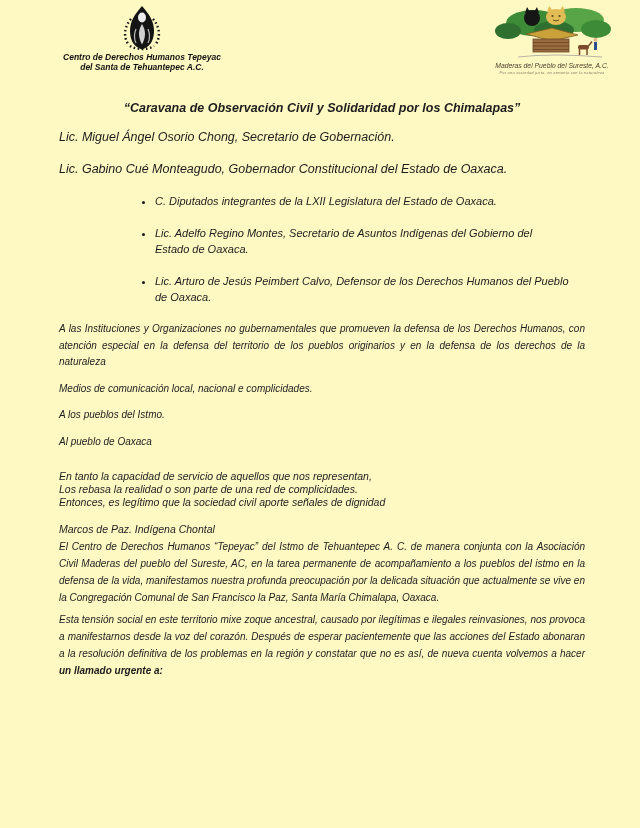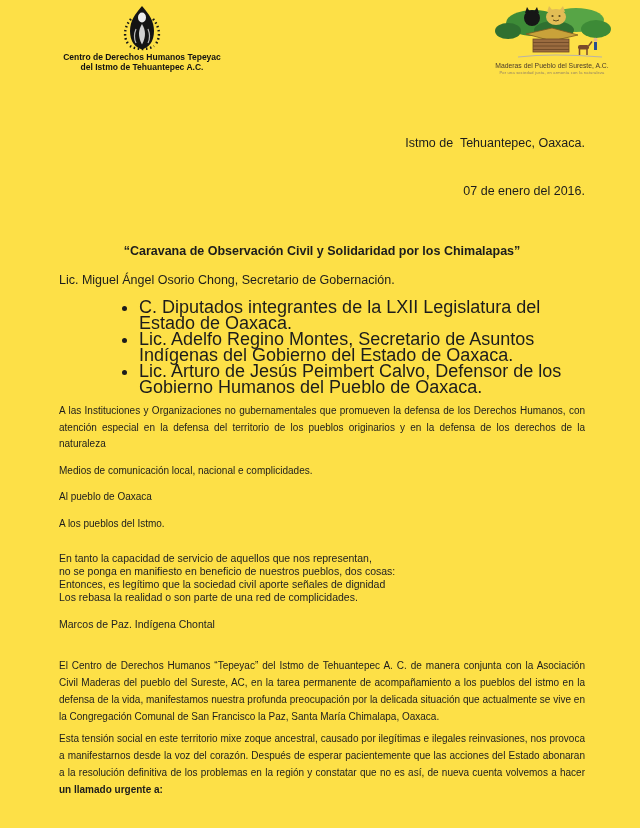--- a/index.html
+++ b/index.html
@@ -1,49 +1,50 @@
 <!DOCTYPE html>
 <html><head>
 <meta charset="utf-8">
 <style>
   html,body{margin:0;padding:0;background:#e8e8e8;}
   .page{
     position:relative;
     width:640px;height:828px;
     margin:0 auto;
-    background:#fde047;
+    background:#fef9c3;
     overflow:hidden;
     font-family:"Liberation Sans","DejaVu Sans",sans-serif;
     color:#1c1c1c;
     box-sizing:border-box;
     padding:0 55px 16px 59px;
+    font-style:italic;
   }
   
   .letterhead{position:relative;height:88px;margin:0 -55px 0 -59px;}
   .logo-left{position:absolute;left:58px;top:5px;width:168px;text-align:center;}
   .logo-left .cap{font-size:8.5px;font-weight:bold;line-height:9.5px;color:#111;}
   .logo-right{position:absolute;left:486px;top:6px;width:132px;text-align:center;}
   .logo-right .cap{font-size:6.8px;line-height:7.5px;color:#4a3b2a;}
   .logo-right .tag{font-size:4px;line-height:5px;color:#8a7a66;letter-spacing:.2px;}
   .emblem{display:block;margin:0 auto 2px auto;}
   
   .dateline{margin-top:15px;text-align:right;font-size:12.5px;line-height:16px;white-space:pre-wrap;}
   .doc-title{margin:12px 0 0 0;text-align:center;font-size:12.5px;line-height:16px;font-weight:bold;}
   
   .addr{margin:0;font-size:12.5px;line-height:16px;}
   .addr.a1{margin-top:13px;}
   .addr.a2{margin-top:16px;}
   ul.list1{margin:11px 0 0 0;padding:0 0 0 80px;}
-  ul.list1 li{font-size:18px;line-height:16px;padding-left:0;margin:0;}
+  ul.list1 li{font-size:11px;line-height:16px;padding-left:0;margin:16px;}
   
   .para{margin:10px 0 0 0;font-size:10px;line-height:16.5px;}
   .para.first{margin-top:8px;}
   .just{text-align:justify;}
   .lh17{line-height:17px;}
-  .mt14{margin-top:26px;}
+  .mt14{margin-top:2px;}
   .mt5{margin-top:5px;}
   
   .epigraph{margin-top:20px;text-align:left;font-size:10.5px;line-height:13px;color:#222;}
   .attribution{margin-top:14px;font-size:10.5px;line-height:13px;color:#222;}
 </style>
 </head>
 <body>
 
 <div class="page">
 
@@ -52,21 +53,21 @@
       <svg class="emblem" width="52" height="46" viewBox="0 0 52 46">
         <path d="M15 14 C8 22 7 33 13 40" stroke="#141414" stroke-width="2.4" fill="none" stroke-dasharray="1.5 2.6"></path>
         <path d="M37 14 C44 22 45 33 39 40" stroke="#141414" stroke-width="2.4" fill="none" stroke-dasharray="1.5 2.6"></path>
         <path d="M14 41 C20 45 32 45 38 41" stroke="#141414" stroke-width="2.4" fill="none" stroke-dasharray="1.5 2.6"></path>
         <path d="M26 1 C33 9 38 16 38 26 C38 37 32.5 42.5 26 44.5 C19.5 42.5 14 37 14 26 C14 16 19 9 26 1 Z" fill="#141414"></path>
         <ellipse cx="26" cy="12.5" rx="4" ry="5" fill="#ffffff" opacity="0.92"></ellipse>
         <path d="M26 19 C29.5 25 30.5 31 26 39.5 C21.5 31 22.5 25 26 19 Z" fill="#ffffff" opacity="0.8"></path>
         <path d="M20 24 C18 29 18 34 20 38 M32 24 C34 29 34 34 32 38" stroke="#ffffff" stroke-width="1.2" fill="none" opacity="0.7"></path>
       </svg>
       <div class="cap">Centro de Derechos Humanos Tepeyac</div>
-      <div class="cap">del Istmo de Tehuantepec A.C.</div>
+      <div class="cap">del Santa de Tehuantepec A.C.</div>
     </div>
 
     <div class="logo-right">
       <svg class="emblem" width="124" height="54" viewBox="0 0 124 54">
         <ellipse cx="44" cy="17" rx="28" ry="13" fill="#3d8b37"></ellipse>
         <ellipse cx="86" cy="14" rx="28" ry="12" fill="#57a546"></ellipse>
         <ellipse cx="18" cy="25" rx="13" ry="8" fill="#2f7030"></ellipse>
         <ellipse cx="106" cy="23" rx="15" ry="9" fill="#3d8b37"></ellipse>
         <ellipse cx="64" cy="24" rx="20" ry="9" fill="#2f7030"></ellipse>
         <circle cx="42" cy="12" r="8" fill="#161616"></circle>
@@ -85,45 +86,41 @@
         <path d="M89.5 43 v6 M97 43 v6 M98.5 40 l3.5 -4.5" stroke="#7a4a2b" stroke-width="1.5"></path>
         <rect x="104" y="36" width="3" height="8" fill="#2b4f8f"></rect>
         <circle cx="105.5" cy="33.8" r="2" fill="#e8b88a"></circle>
         <path d="M28 51 Q62 47 112 51" stroke="#b9b3a8" stroke-width="1" fill="none"></path>
       </svg>
       <div class="cap">Maderas del Pueblo del Sureste, A.C.</div>
       <div class="tag">Por una sociedad justa, en armonía con la naturaleza</div>
     </div>
   </div>
 
-  <div class="dateline">
-    <div>Istmo de  Tehuantepec, Oaxaca.</div>
-    <div>07 de enero del 2016.</div>
-  </div>
 
   <h1 class="doc-title">“Caravana de Observación Civil y Solidaridad por los Chimalapas”</h1>
 
   <p class="addr a1">Lic. Miguel Ángel Osorio Chong, Secretario de Gobernación.</p>
+  <p class="addr a2">Lic. Gabino Cué Monteagudo, Gobernador Constitucional del Estado de Oaxaca.</p>
 
   <ul class="list1">
     <li>C. Diputados integrantes de la LXII Legislatura del Estado de Oaxaca.</li>
     <li>Lic. Adelfo Regino Montes, Secretario de Asuntos Indígenas del Gobierno del Estado de Oaxaca.</li>
-    <li>Lic. Arturo de Jesús Peimbert Calvo, Defensor de los Gobierno Humanos del Pueblo de Oaxaca.</li>
+    <li>Lic. Arturo de Jesús Peimbert Calvo, Defensor de los Derechos Humanos del Pueblo de Oaxaca.</li>
   </ul>
 
   <p class="para first just">A las Instituciones y Organizaciones no gubernamentales que promueven la defensa de los Derechos Humanos, con atención especial en la defensa del territorio de los pueblos originarios y en la defensa de los derechos de la naturaleza</p>
   <p class="para">Medios de comunicación local, nacional e complicidades.</p>
+  <p class="para">A los pueblos del Istmo.</p>
   <p class="para">Al pueblo de Oaxaca</p>
-  <p class="para">A los pueblos del Istmo.</p>
 
   <div class="epigraph">
     <div>En tanto la capacidad de servicio de aquellos que nos representan,</div>
-    <div>no se ponga en manifiesto en beneficio de nuestros pueblos, dos cosas:</div>
+    <div>Los rebasa la realidad o son parte de una red de complicidades.</div>
     <div>Entonces, es legítimo que la sociedad civil aporte señales de dignidad</div>
-    <div>Los rebasa la realidad o son parte de una red de complicidades.</div>
   </div>
   <div class="attribution">Marcos de Paz. Indígena Chontal</div>
 
   <p class="para just lh17 mt14">El Centro de Derechos Humanos “Tepeyac” del Istmo de Tehuantepec A. C. de manera conjunta con la Asociación Civil Maderas del pueblo del Sureste, AC,  en la tarea permanente de acompañamiento a los pueblos del istmo en la defensa de la vida, manifestamos nuestra profunda preocupación por la delicada situación que actualmente se vive en la Congregación Comunal de San Francisco la Paz, Santa María Chimalapa, Oaxaca.</p>
 
   <p class="para just lh17 mt5"><span>Esta tensión social en este territorio mixe zoque ancestral, causado por ilegítimas e ilegales reinvasiones, nos provoca a manifestarnos desde la voz del corazón. Después de esperar pacientemente que las acciones del Estado abonaran a la resolución definitiva de los problemas en la región y constatar que no es así, de nueva cuenta volvemos a hacer </span><strong>un llamado urgente a:</strong></p>
 
 </div>
 
 </body></html>

